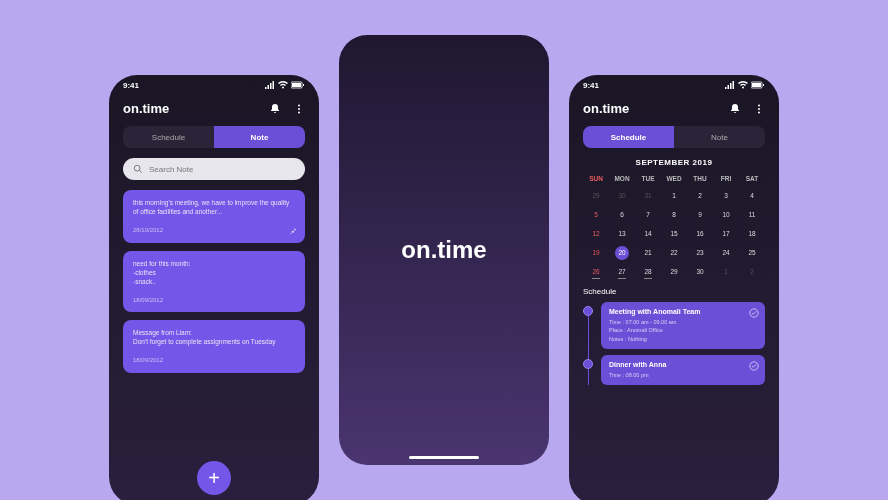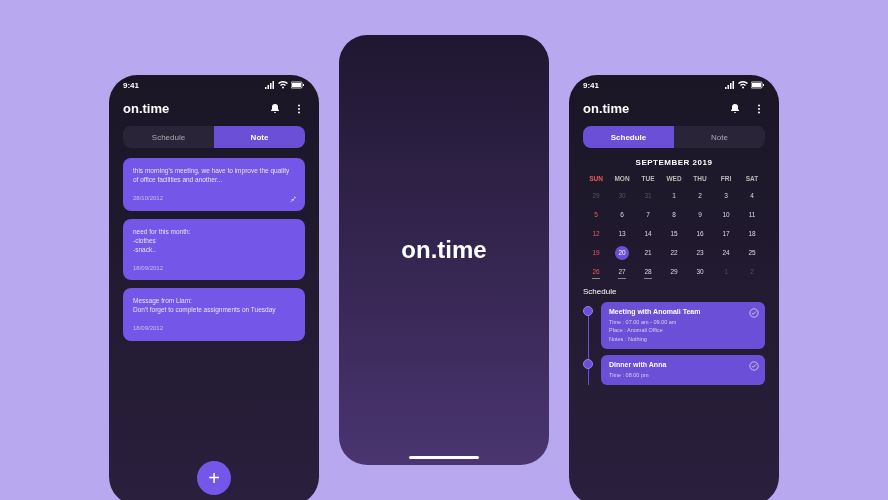--- a/index.html
+++ b/index.html
@@ -280,20 +280,27 @@
       <svg viewBox="0 0 24 24">
           <circle cx="12" cy="5" r="2"></circle>
           <circle cx="12" cy="12" r="2"></circle>
           <circle cx="12" cy="19" r="2"></circle>
         </svg>
     </div>
   </div>
   <div class="tabs">
     <div class="tab">Schedule</div>
     <div class="tab active">Note</div>
+  </div>
+  <div class="search-box">
+    <svg width="10" height="10" viewBox="0 0 24 24">
+        <circle cx="10" cy="10" r="7" fill="none" stroke="#666" stroke-width="2"></circle>
+        <line x1="15" y1="15" x2="21" y2="21" stroke="#666" stroke-width="2"></line>
+      </svg>
+    <input placeholder="Search Note" style="">
   </div>
   <div class="note-card">
     <div>this morning's meeting, we have to improve the quality of office facilities and another...</div>
     <div class="note-date">28/10/2012</div>
     <svg class="pin-icon" width="8" height="8" viewBox="0 0 24 24">
         <path fill="#fff" d="M16 3l5 5-3 1-5 5 1 5-3-3-6 6-1-1 6-6-3-3 5 1 5-5z"></path>
       </svg>
   </div>
   <div class="note-card">
     <div style="white-space:pre-line">need for this month:

